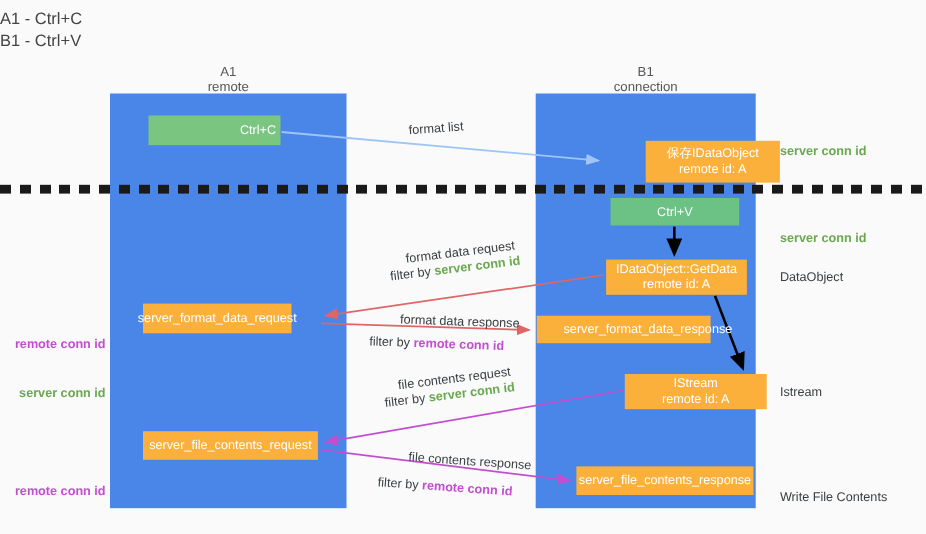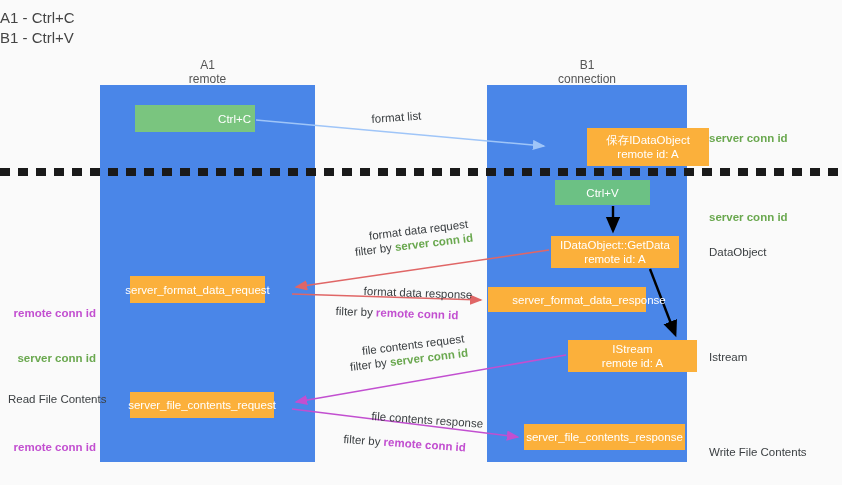--- a/index.html
+++ b/index.html
@@ -58,32 +58,32 @@
     text-align: center;
     box-sizing: border-box;
     padding: 2px 4px;
   }
   .box .l2 { display: block; }
   .green  { background: #76c18a; }
   .orange { background: #fbb03b; }
 
   
   #box-ctrlc { left: 135px; top: 105px; width: 120px; height: 27px; background:#7ac57f;align-items:flex-end; }
-  #box-ctrlv { left: 555px; top: 180px; width: 95px; height: 25px; background:#6cc184;align-items:center; }
+  #box-ctrlv { left: 555px; top: 180px; width: 117px; height: 25px; background:#6cc184;align-items:center; }
 
   
   #box-save-idataobject  { left: 551px; top: 128px; width: 122px; height: 38px; margin-left: 36px; }
   #box-getdata           { left: 551px; top: 236px; width: 128px; height: 32px; }
   #box-istream           { left: 568px; top: 340px; width: 129px; height: 32px; }
   #box-fmt-resp          { left: 488px; top: 287px; width: 158px; height: 25px; padding-left: 48px; }
   #box-file-resp         { left: 524px; top: 424px; width: 161px; height: 26px; }
 
   
   #box-fmt-req   { left: 130px; top: 276px; width: 135px; height: 27px; }
-  #box-file-req  { left: 130px; top: 392px; width: 144px; height: 26px; }
+  #box-file-req  { left: 130px; top: 392px; width: 159px; height: 26px; }
 
   
   #dash-line {
     position: absolute;
     left: 0; right: 0; top: 168px;
     height: 8px;
     background-image: repeating-linear-gradient(to right,
       #1a1a1a 0px, #1a1a1a 10px, transparent 10px, transparent 18px);
   }
 
@@ -241,20 +241,19 @@
   <div class="lbl green-txt" id="rl-server-2">server conn id</div>
   <div class="lbl dark" id="rl-dataobject">DataObject</div>
   <div class="lbl dark" id="rl-istream">Istream</div>
   <div class="lbl dark" id="rl-writefile">Write File Contents</div>
 
   <div class="lbl" id="ll-conn-1">
     <div class="purple-txt">remote conn id</div>
     <div class="green-txt">server conn id</div>
   </div>
 
-  <div class="lbl dark" id="ll-read-file">Read File Contents</div>
 
   <div class="lbl" id="ll-conn-2">
     <div class="purple-txt">remote conn id</div>
     
   </div>
 
 </div>
 
 </body></html>

